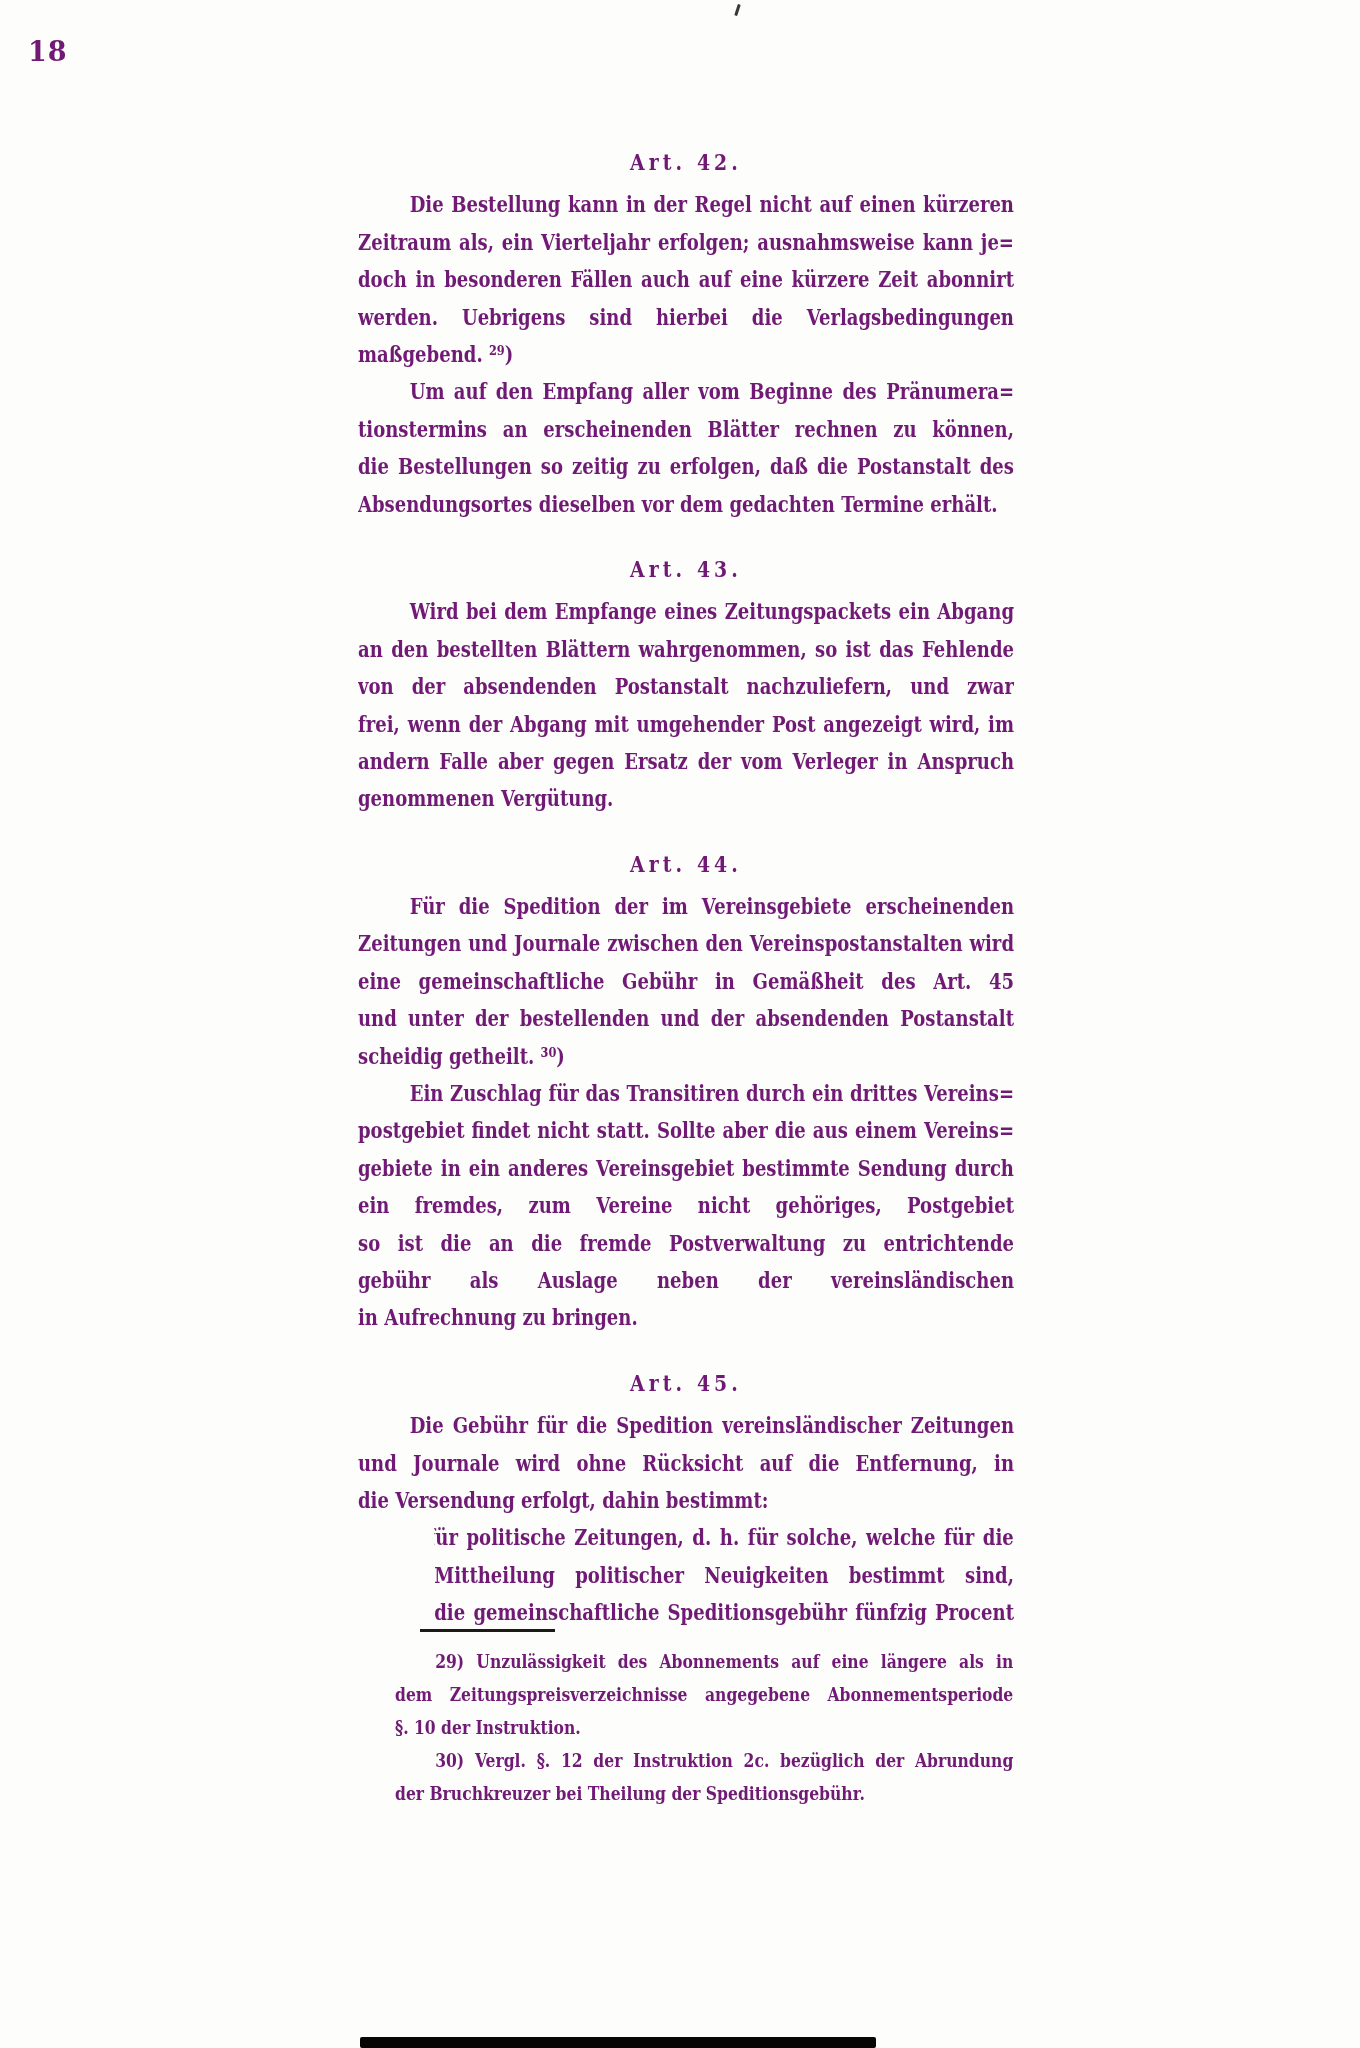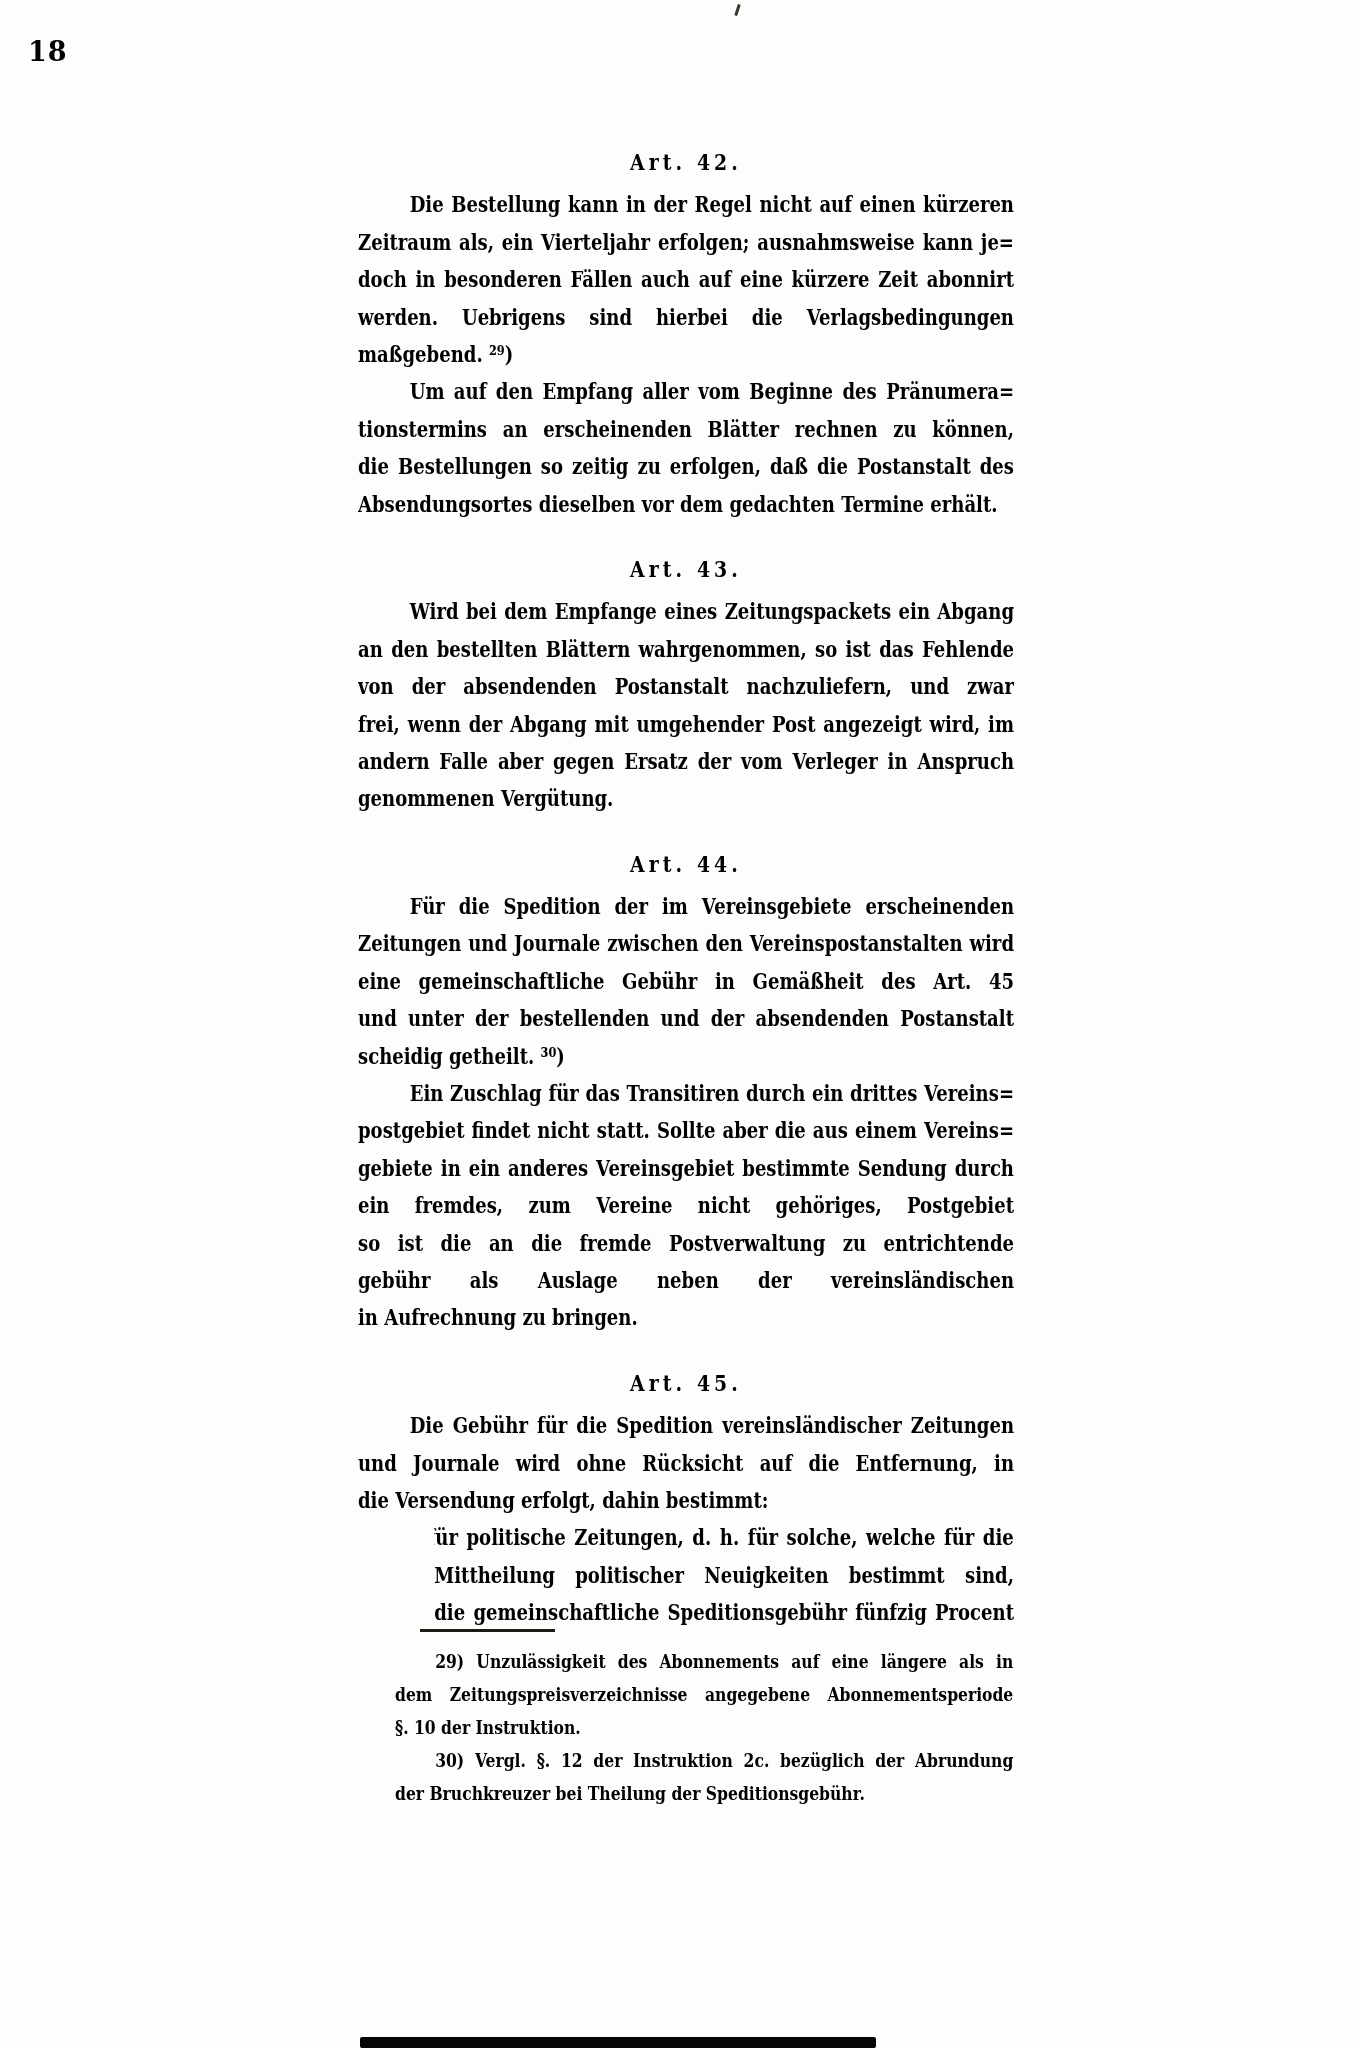--- a/index.html
+++ b/index.html
@@ -1,19 +1,19 @@
 <!DOCTYPE html>
 <html><head>
 <meta charset="utf-8">
 <title>Document</title>
 <style>
   html,body{margin:0;padding:0;background:#e9e9e5;}
   .page{
     position:relative;width:1360px;height:2048px;margin:0 auto;
-    background:#fdfdfb;color:#000000;overflow:hidden;
+    background:#fdfdfb;color:#701a75;overflow:hidden;
     font-family:"DejaVu Serif", serif;
   }
   .page-number{
     position:absolute;left:28px;top:36px;
     font-size:27px;font-weight:700;letter-spacing:1px;
   }
   
   .text-block{
     position:absolute;left:358px;top:141px;width:800px;
     transform:scaleX(0.82);transform-origin:0 0;

